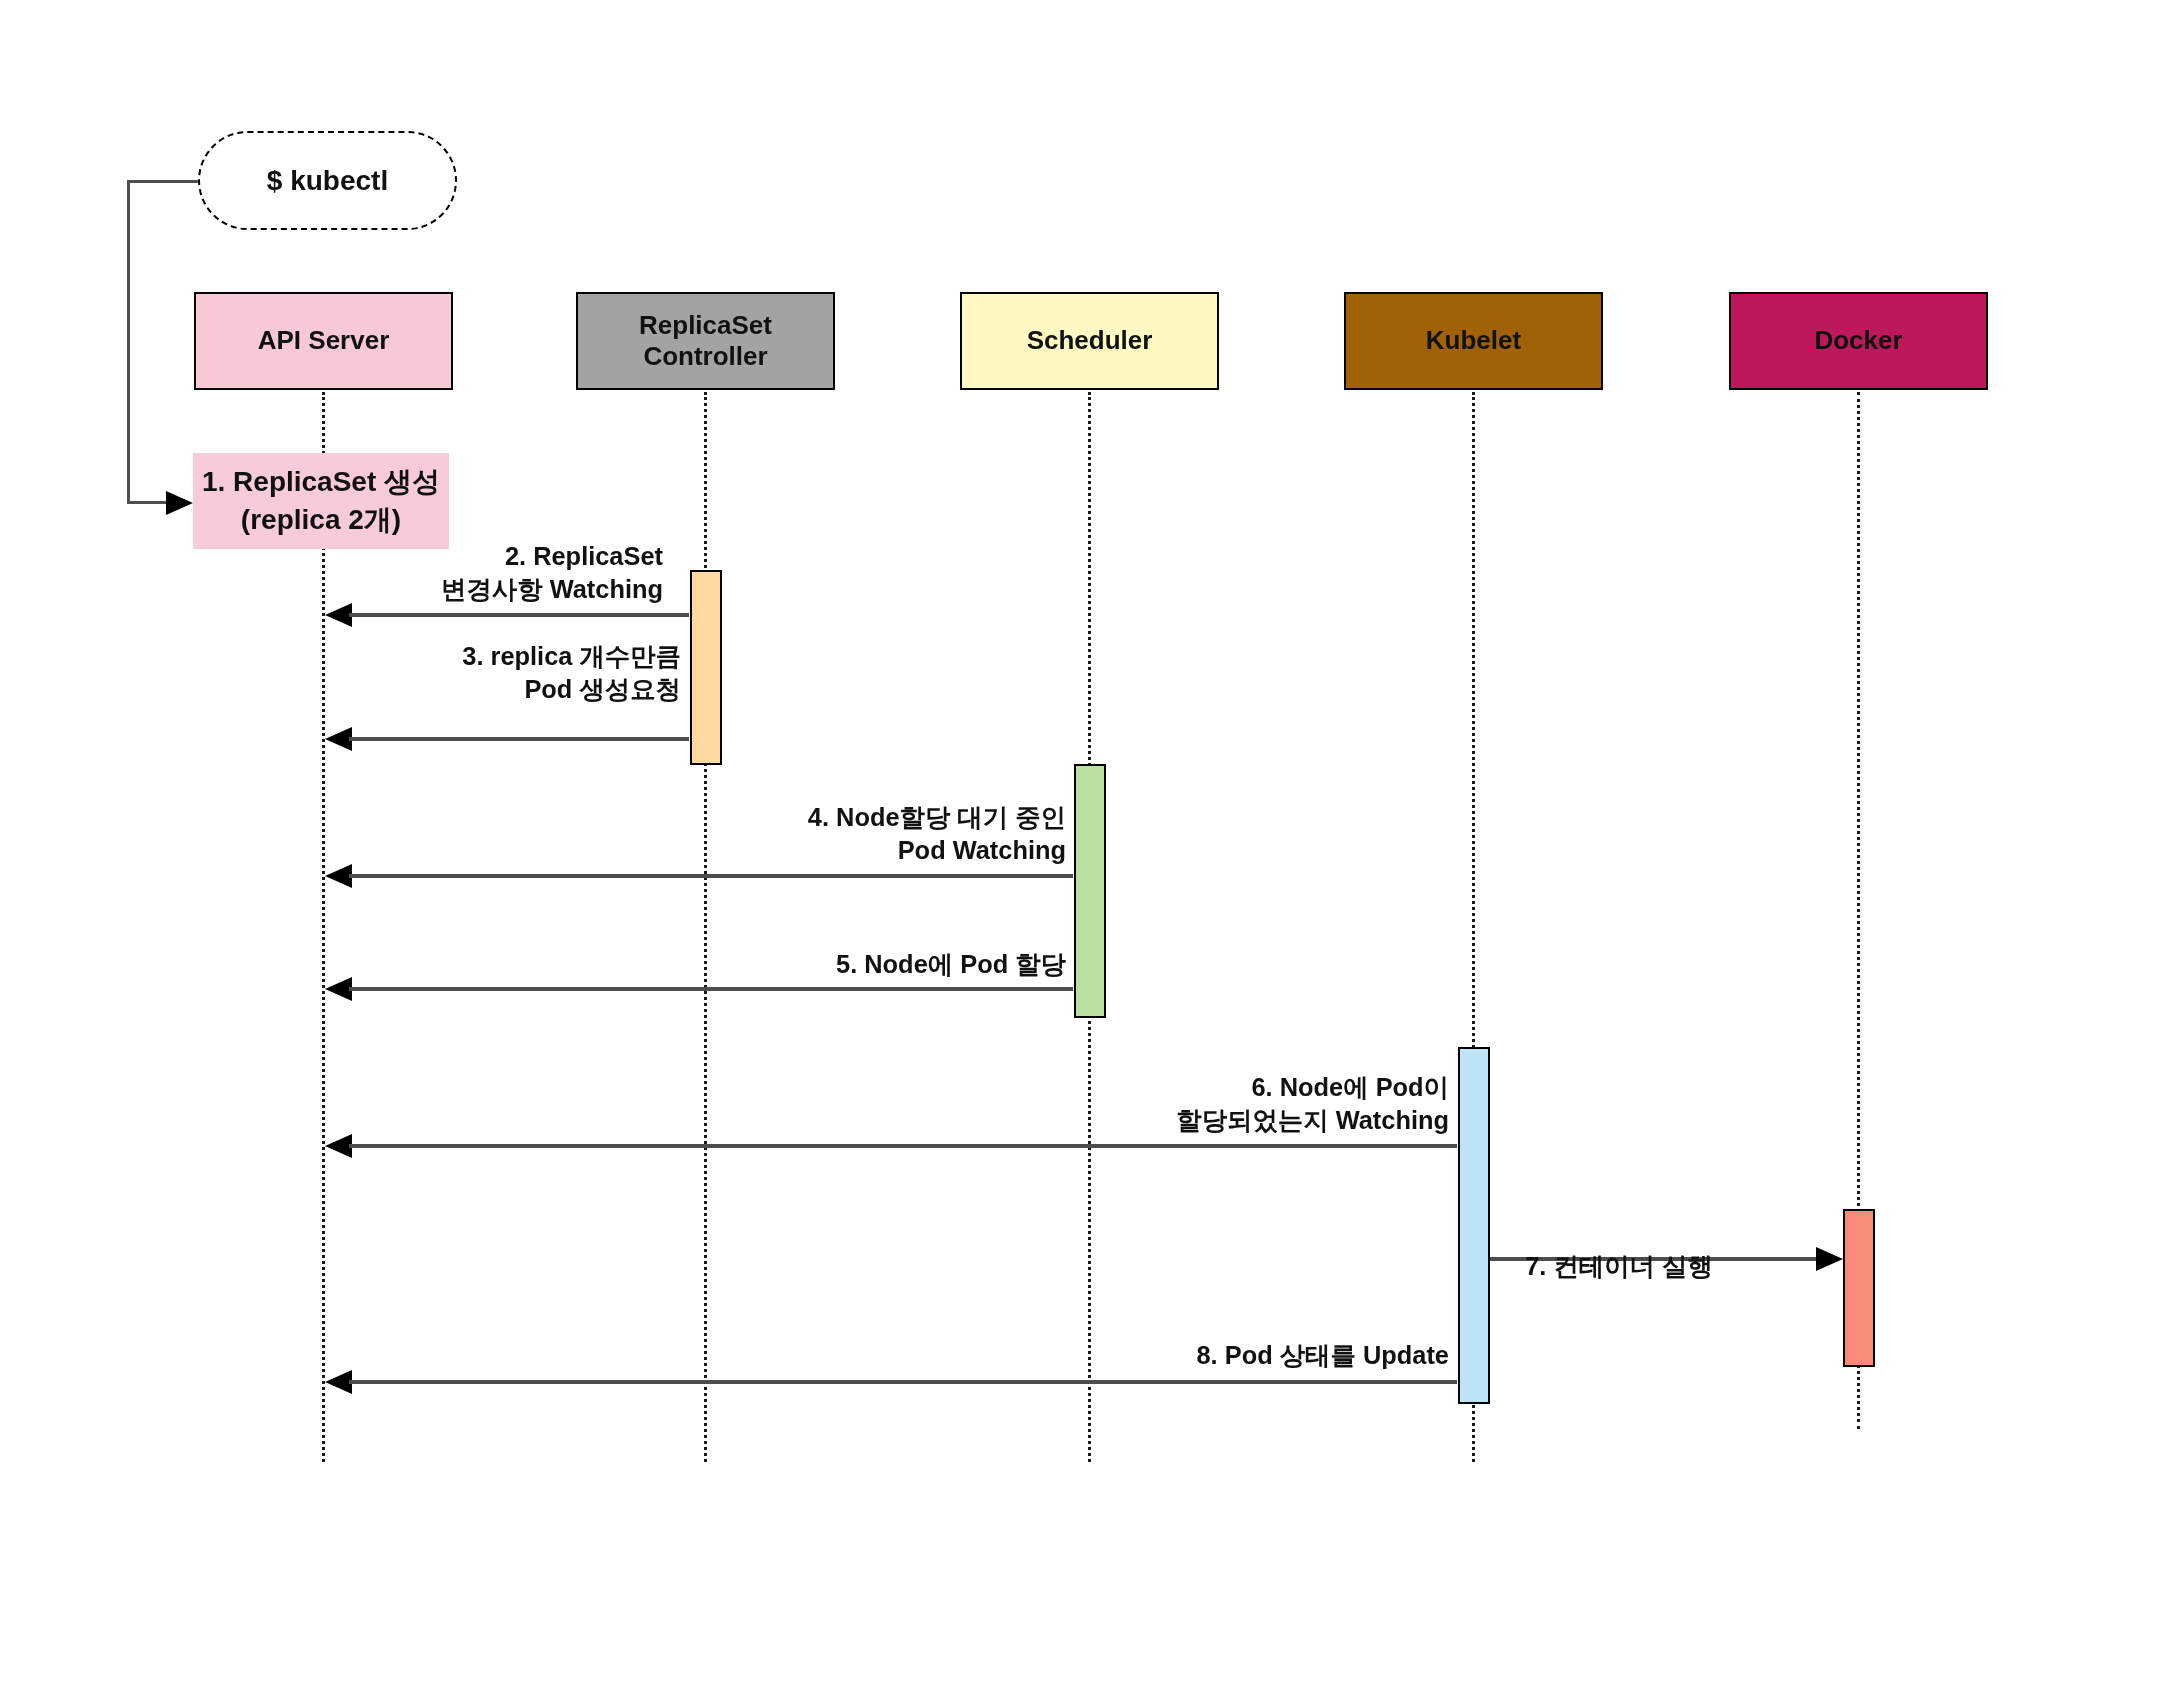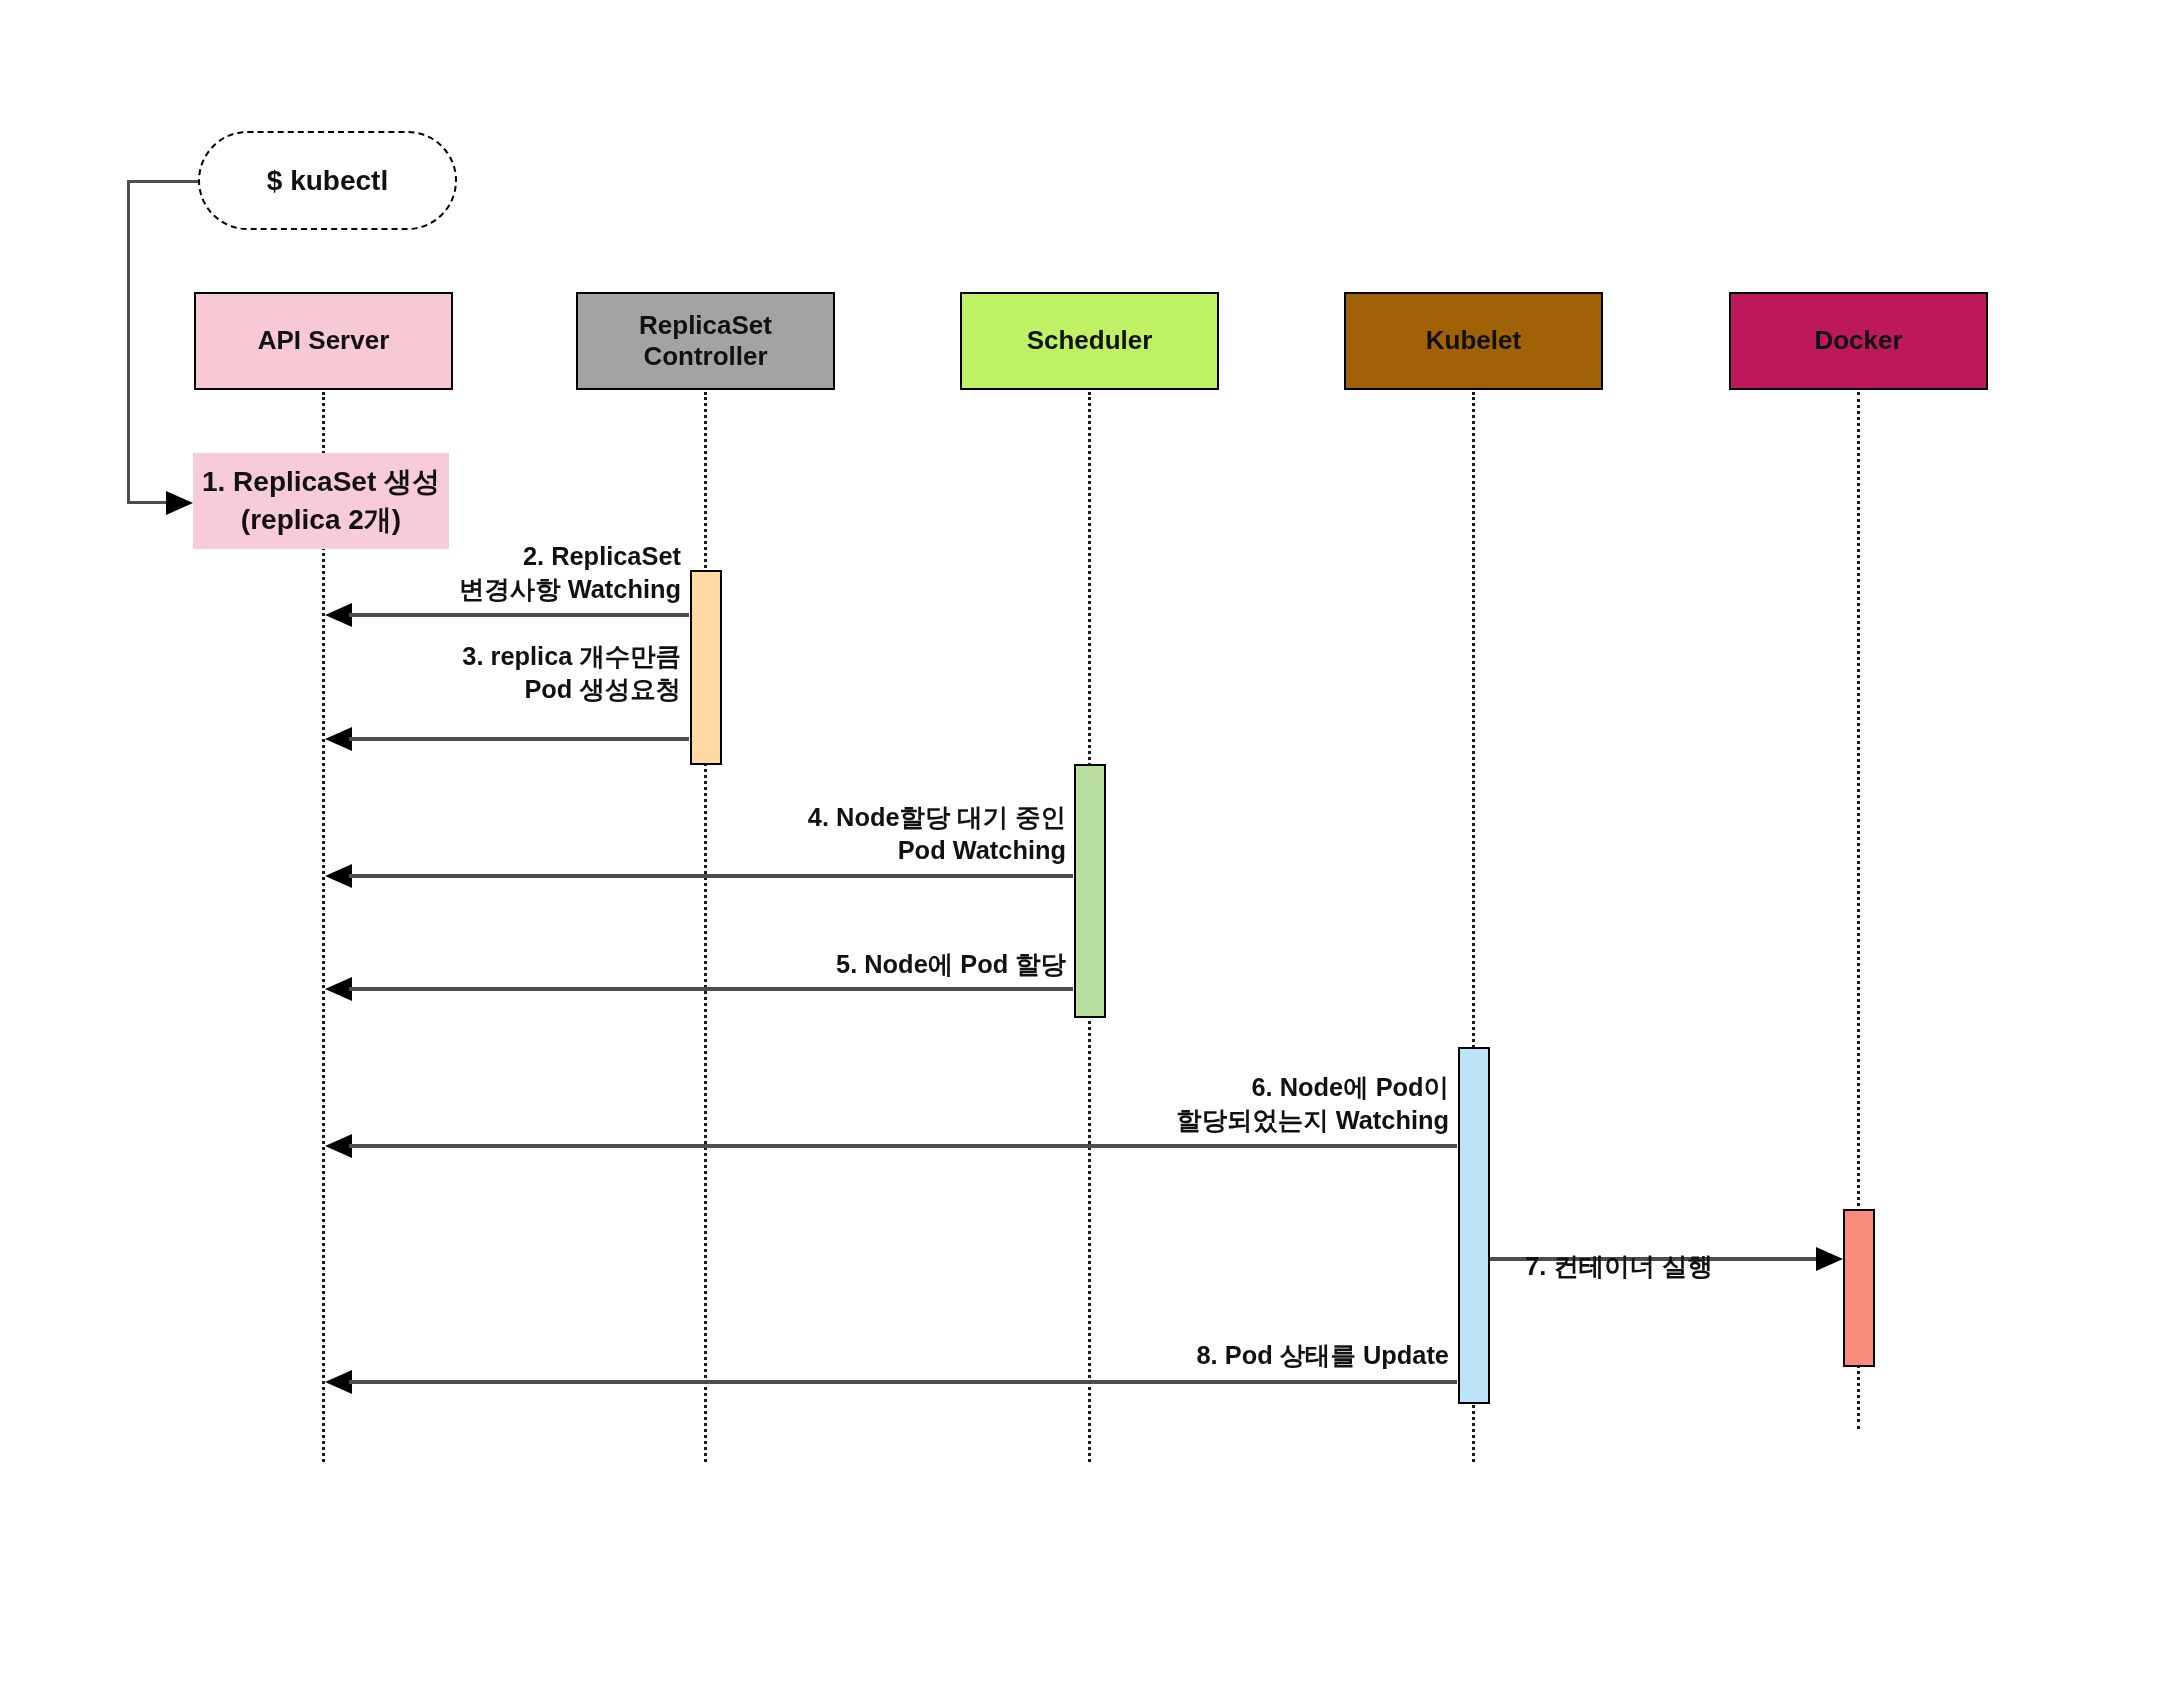--- a/index.html
+++ b/index.html
@@ -57,21 +57,21 @@
     border-top:12px solid transparent;border-bottom:12px solid transparent;border-left:27px solid #000;}
   .m2{left:325px;top:603px;width:364px;}
   .m3{left:325px;top:727px;width:364px;}
   .m4{left:325px;top:864px;width:748px;}
   .m5{left:325px;top:977px;width:748px;}
   .m6{left:325px;top:1134px;width:1132px;}
   .m7{left:1490px;top:1247px;width:353px;}
   .m8{left:325px;top:1370px;width:1132px;}
   
   .mlabel{position:absolute;font-weight:bold;font-size:25.4px;line-height:33px;text-align:right;white-space:nowrap;}
-  .lbl2{left:334px;top:540px;width:347px;}
+  .lbl2{left:316px;top:540px;width:347px;}
   .lbl3{left:334px;top:640px;width:347px;}
   .lbl4{left:509px;top:801px;width:557px;}
   .lbl5{left:509px;top:948px;width:557px;}
   .lbl6{left:849px;top:1071px;width:600px;}
   .lbl7{left:1458px;top:1210px;width:322px;text-align:center;margin-top:40px;}
   .lbl8{left:849px;top:1339px;width:600px;}
 </style>
 </head>
 <body>
 
@@ -85,21 +85,21 @@
   <div class="conn-v"></div>
   <div class="conn-h2"></div>
   <div class="conn-head"></div>
 
   <div class="actor a1" style="background-color: rgb(247, 201, 212);">
     <span>API Server</span>
   </div>
   <div class="actor a2" style="background-color: #a3a3a3;">
     <span>ReplicaSet Controller</span>
   </div>
-  <div class="actor a3" style="background-color: #bef264;">
+  <div class="actor a3" style="background-color: #fef9c3;">
     <span>Scheduler</span>
   </div>
   <div class="actor a4" style="background-color: #a16207;">
     <span>Kubelet</span>
   </div>
   <div class="actor a5" style="background-color: #be185d;">
     <span>Docker</span>
   </div>
 
   <div class="lifeline l1"></div>

